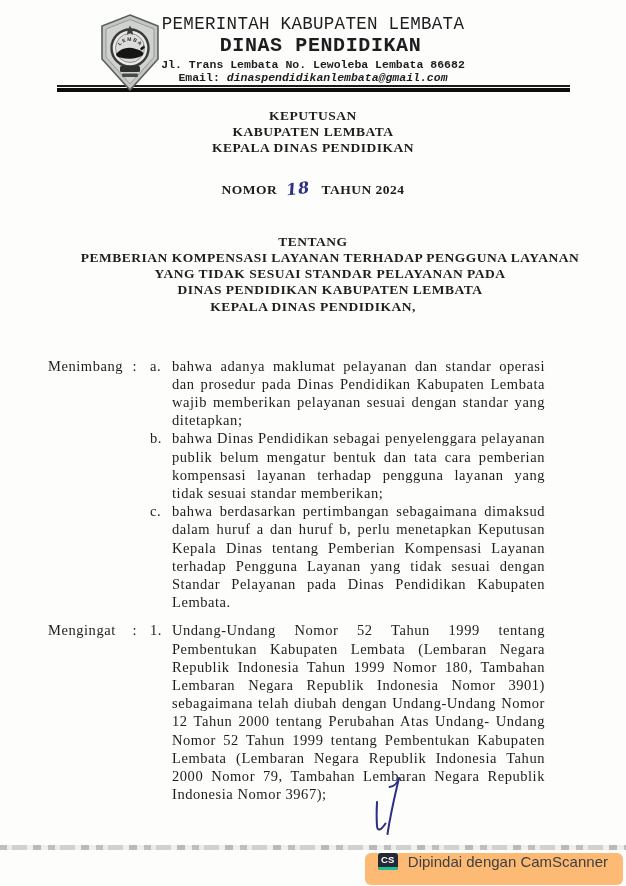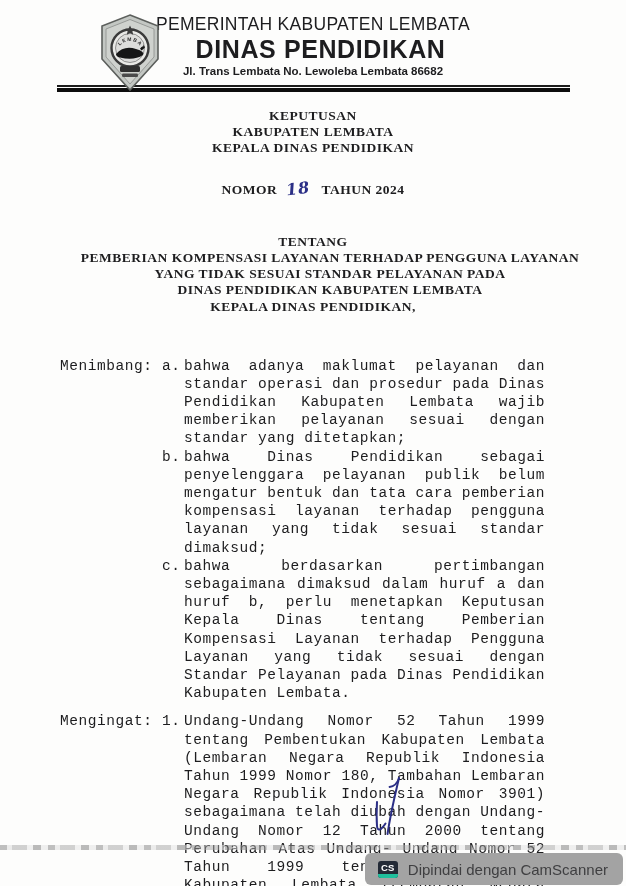--- a/index.html
+++ b/index.html
@@ -10,23 +10,23 @@
     height: 886px;
     background: #fdfdfc;
     overflow: hidden;
     font-family: "Liberation Serif", "DejaVu Serif", serif;
     color: #1d1d1f;
   }
 
   
   .letterhead { position: relative; padding-top: 15px; height: 80px; }
   .logo { position: absolute; left: 98px; top: 13px; width: 64px; height: 80px; }
-  .lh-text { text-align: center; font-family: Liberation Sans, sans-serif; line-height: 1.12; }
+  .lh-text { text-align: center; font-family: Liberation Mono, monospace; line-height: 1.12; }
   .lh-line1 { font-size: 17.5px; letter-spacing: 0.3px; font-weight: 500; }
-  .lh-line2 { font-size: 25px; font-weight: 700; letter-spacing: 0.6px; margin-left: 15px; }
+  .lh-line2 { font-size: 20px; font-weight: 700; letter-spacing: 0.6px; margin-left: 15px; }
   .lh-address { font-size: 11.5px; font-weight: 700; margin-top: 2px; }
   .lh-email { font-size: 11.5px; font-weight: 600; }
   .lh-email .email-value { font-style: italic; }
 
   .rule {
     margin: 5px 56px 0 57px;
     height: 7px;
     background: linear-gradient(to bottom, #1c1c1c 0 2px, rgba(0,0,0,0) 2px 3px, #0d0d0d 3px 7px);
   }
 
@@ -44,21 +44,21 @@
     transform: rotate(-7deg);
     margin: 0 11px 0 9px;
     letter-spacing: 1px;
   }
   .tentang { margin-top: 36px; line-height: 16px; }
   .subject { line-height: 16.2px; padding-left: 34px; }
   .issuer { }
 
   
   .clauses { margin-top: 42px; font-size: 14.5px; line-height: 18.2px; letter-spacing: 0.55px; }
-  .clause { display: flex; padding-left: 60px; padding-right: 81px; font-family: Liberation Mono, monospace; }
+  .clause { display: flex; padding-left: 48px; padding-right: 81px; }
   .clause + .clause { margin-top: 10px; }
   .clause-label {
     width: 102px; flex: none;
     display: flex; justify-content: space-between;
     padding-right: 13px;
   }
   .clause-body { flex: 1; }
   .clause-item { display: flex; }
   .item-marker { width: 22px; flex: none; }
   .item-text { flex: 1; text-align: justify; }
@@ -72,22 +72,22 @@
     background: repeating-linear-gradient(90deg,
       rgba(140,140,140,0.55) 0 7px, rgba(215,215,215,0.45) 7px 12px,
       rgba(165,165,165,0.5) 12px 27px, rgba(230,230,230,0.55) 27px 33px,
       rgba(120,120,120,0.5) 33px 41px, rgba(225,225,225,0.5) 41px 48px);
   }
 
   
   .cam-badge {
     position: absolute; right: 3px; bottom: 1px;
     height: 32px;
-    display: flex; align-items: center; gap: 10px;
-    background: #a3a3a3;
+    display: flex; gap: 10px;
+    background: #fdba74;
     border-radius: 6px;
     padding: 0 15px 0 13px;
     font-family: "Liberation Sans", sans-serif;
     font-size: 15px;
     color: #3f3f41;
   }
   .cs-icon {
     width: 20px; height: 17px;
     background: #232a36;
     border-radius: 3px;
@@ -121,20 +121,21 @@
       </text>
       <path d="M18 41 Q26 32 38 36 Q47 38.5 45 42 Q36 48 22 44.5 Q18 43.5 18 41 Z" fill="#161616"></path>
       <path d="M42 35.5 Q45 32.5 47 34 Q45.5 36.5 43.5 37.5 Z" fill="#161616"></path>
       <rect x="22" y="53" width="20" height="6" rx="1.5" fill="#2f2f2f"></rect>
       <rect x="24" y="60.5" width="16" height="3.5" rx="1.2" fill="#4a4a4a"></rect>
     </svg>
     <div class="lh-text">
       <div class="lh-line1">PEMERINTAH KABUPATEN LEMBATA</div>
       <div class="lh-line2">DINAS PENDIDIKAN</div>
       <div class="lh-address">Jl. Trans Lembata No. Lewoleba Lembata 86682</div>
+      <div class="lh-email"><span>Email:</span> <span class="email-value">dinaspendidikanlembata@gmail.com</span></div>
     </div>
   </div>
 
   <div class="rule"></div>
 
   <div class="center-bold decree-title">
     <div>KEPUTUSAN</div>
     <div>KABUPATEN LEMBATA</div>
     <div>KEPALA DINAS PENDIDIKAN</div>
   </div>
@@ -159,21 +160,21 @@
         <span>Menimbang</span>
         <span>:</span>
       </div>
       <div class="clause-body">
         <div class="clause-item">
           <span class="item-marker">a.</span>
           <div class="item-text">bahwa adanya maklumat pelayanan dan standar operasi dan prosedur pada Dinas Pendidikan Kabupaten Lembata wajib memberikan pelayanan sesuai dengan standar yang ditetapkan;</div>
         </div>
         <div class="clause-item">
           <span class="item-marker">b.</span>
-          <div class="item-text">bahwa Dinas Pendidikan sebagai penyelenggara pelayanan publik belum mengatur bentuk dan tata cara pemberian kompensasi layanan terhadap pengguna layanan yang tidak sesuai standar dimaksud;</div>
+          <div class="item-text">bahwa Dinas Pendidikan sebagai penyelenggara pelayanan publik belum mengatur bentuk dan tata cara pemberian kompensasi layanan terhadap pengguna layanan yang tidak sesuai standar memberikan;</div>
         </div>
         <div class="clause-item">
           <span class="item-marker">c.</span>
           <div class="item-text">bahwa berdasarkan pertimbangan sebagaimana dimaksud dalam huruf a dan huruf b, perlu menetapkan Keputusan Kepala Dinas tentang Pemberian Kompensasi Layanan terhadap Pengguna Layanan yang tidak sesuai dengan Standar Pelayanan pada Dinas Pendidikan Kabupaten Lembata.</div>
         </div>
       </div>
     </div>
 
     <div class="clause">
       <div class="clause-label">

